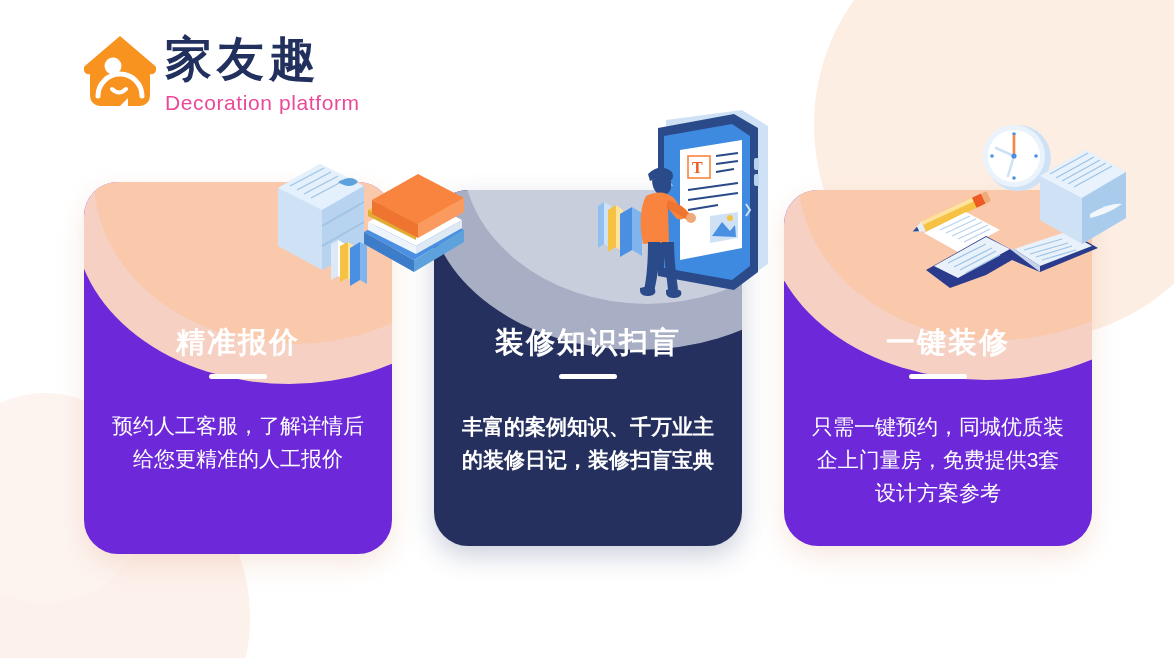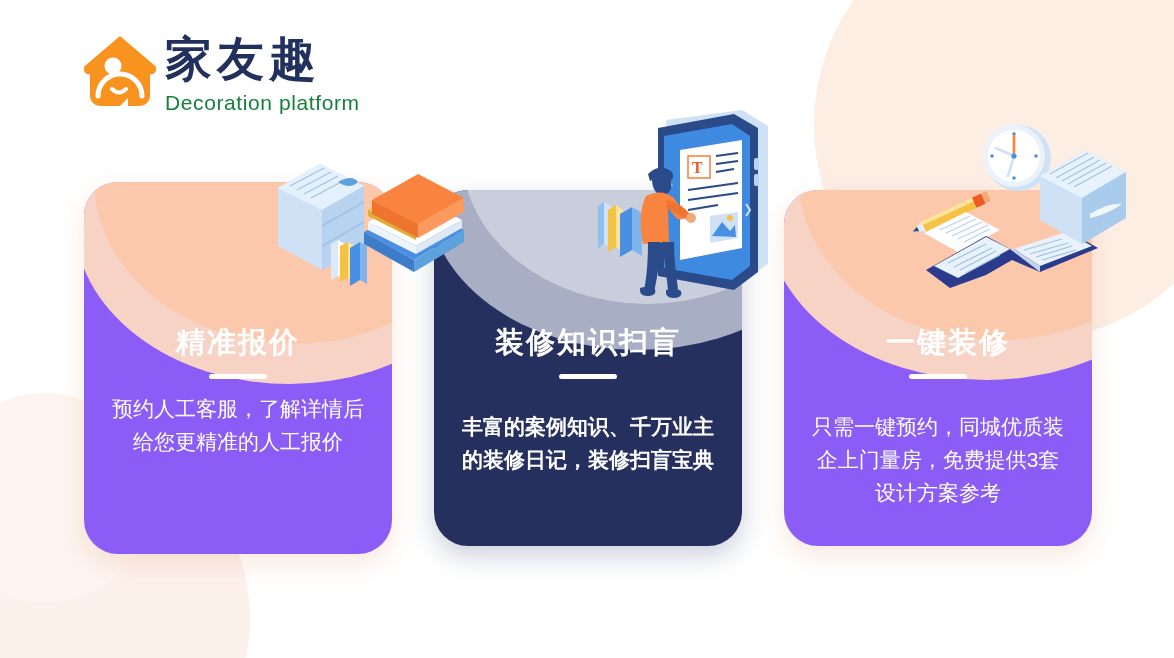--- a/index.html
+++ b/index.html
@@ -30,32 +30,32 @@
 
   
   .logo-wrap { position:absolute; left:84px; top:32px; display:flex; align-items:flex-start; }
   .logo-mark { width:72px; height:74px; flex:0 0 auto; margin-top:2px; }
   .logo-text { margin-left:9px; }
   .logo-title {
     font-size:47px; font-weight:bold; color:#22305e; letter-spacing:5px;
     line-height:54px; white-space:nowrap;
   }
   .logo-sub {
-    font-size:21px; color:#15803d; letter-spacing:0.6px;
+    font-size:21px; color:#ec4899; letter-spacing:0.6px;
     margin-top:5px; white-space:nowrap; font-weight:300;
   }
 
   
   .card {
     position:absolute;
     border-radius:34px;
     overflow:hidden;
     box-shadow:0 10px 26px rgba(220,150,110,0.22);
   }
-  .card-orange { background:#8b5cf6; }
+  .card-orange { background:#6d28d9; }
   .card-navy   { background:#25305f; box-shadow:0 10px 26px rgba(60,70,120,0.25); }
 
   .card-1 { left:84px;  top:182px; width:308px; height:372px; }
   .card-2 { left:434px; top:190px; width:308px; height:356px; z-index:3;padding-left:22px; }
   .card-3 { left:784px; top:190px; width:308px; height:356px; }
 
   
   .card-arc {
     position:absolute; border-radius:50%;
     background:#fdd9c2; opacity:0.95;
@@ -89,21 +89,21 @@
   }
   .card-1 .card-rule { top:192px; }
   .card-2 .card-rule { top:184px; }
   .card-3 .card-rule { top:184px; }
 
   .card-desc {
     position:absolute; left:26px; right:26px;
     text-align:center; color:#ffffff;
     font-size:21px; line-height:33px; font-weight:300;
   }
-  .card-1 .card-desc { top:210px; }
+  .card-1 .card-desc { top:227px; }
   .card-2 .card-desc { top:220px;font-weight:bold; }
   .card-3 .card-desc { top:220px; }
 
   
   .illus { position:absolute; z-index:4; pointer-events:none; }
   .illus-1 { left:268px; top:160px; width:200px; height:145px; }
   .illus-2 { left:592px; top:104px; width:190px; height:215px; }
   .illus-3 { left:890px; top:120px; width:240px; height:185px; }
 </style>
 </head>

